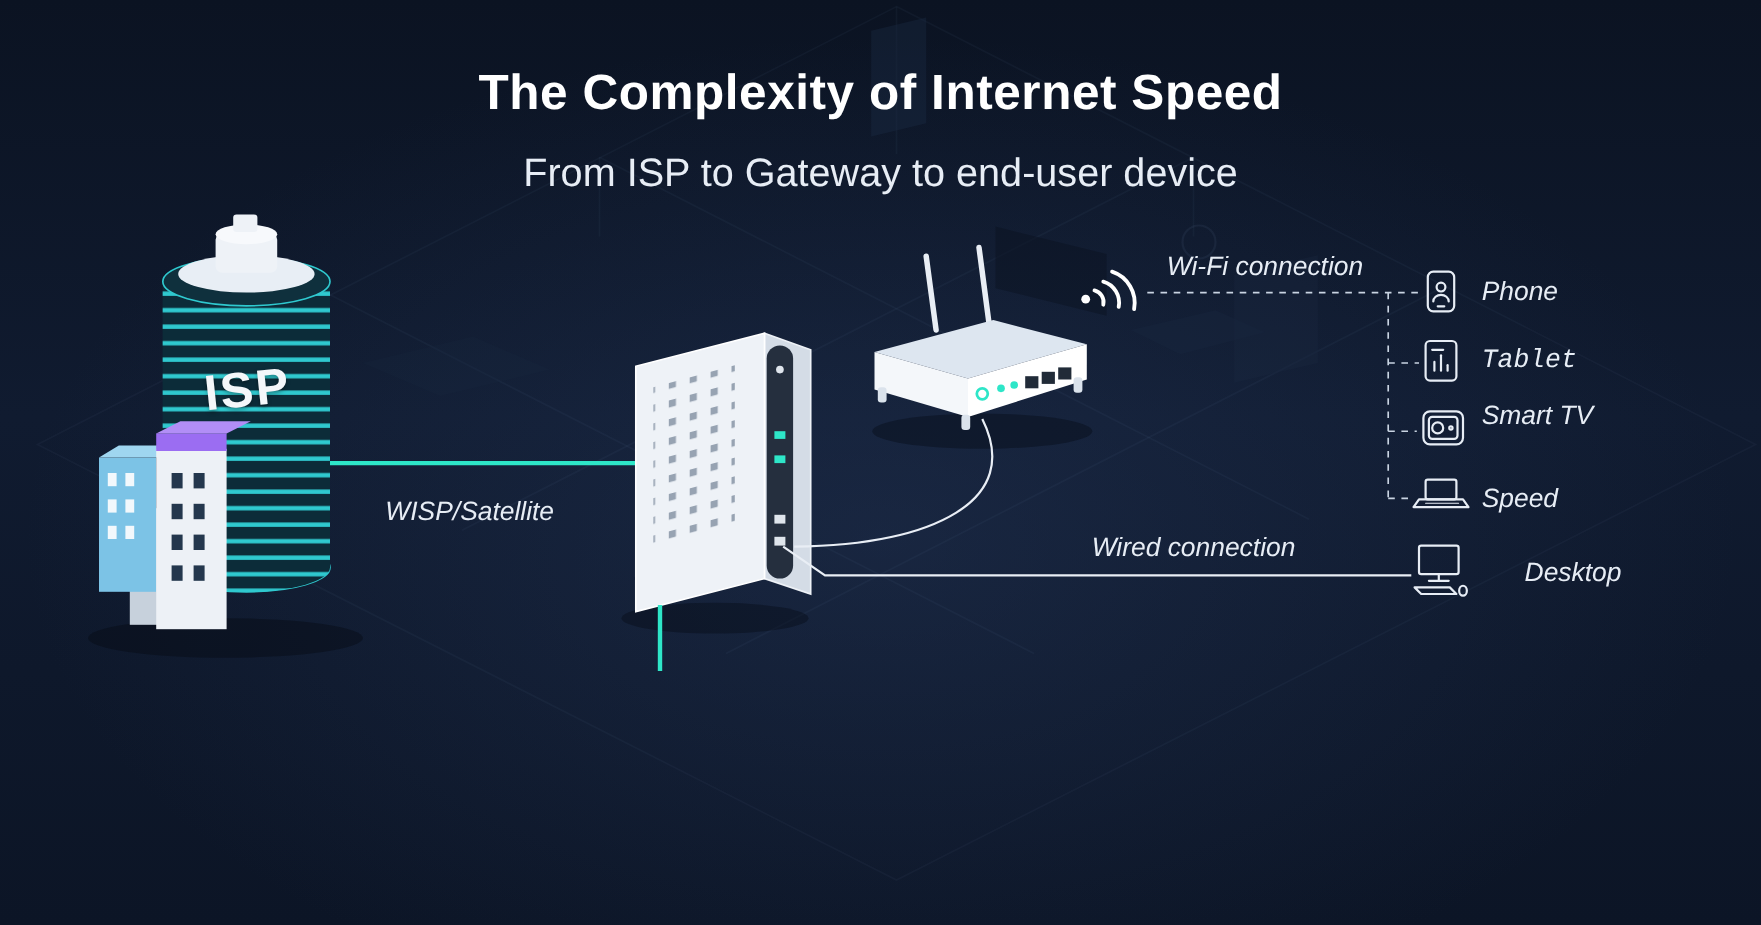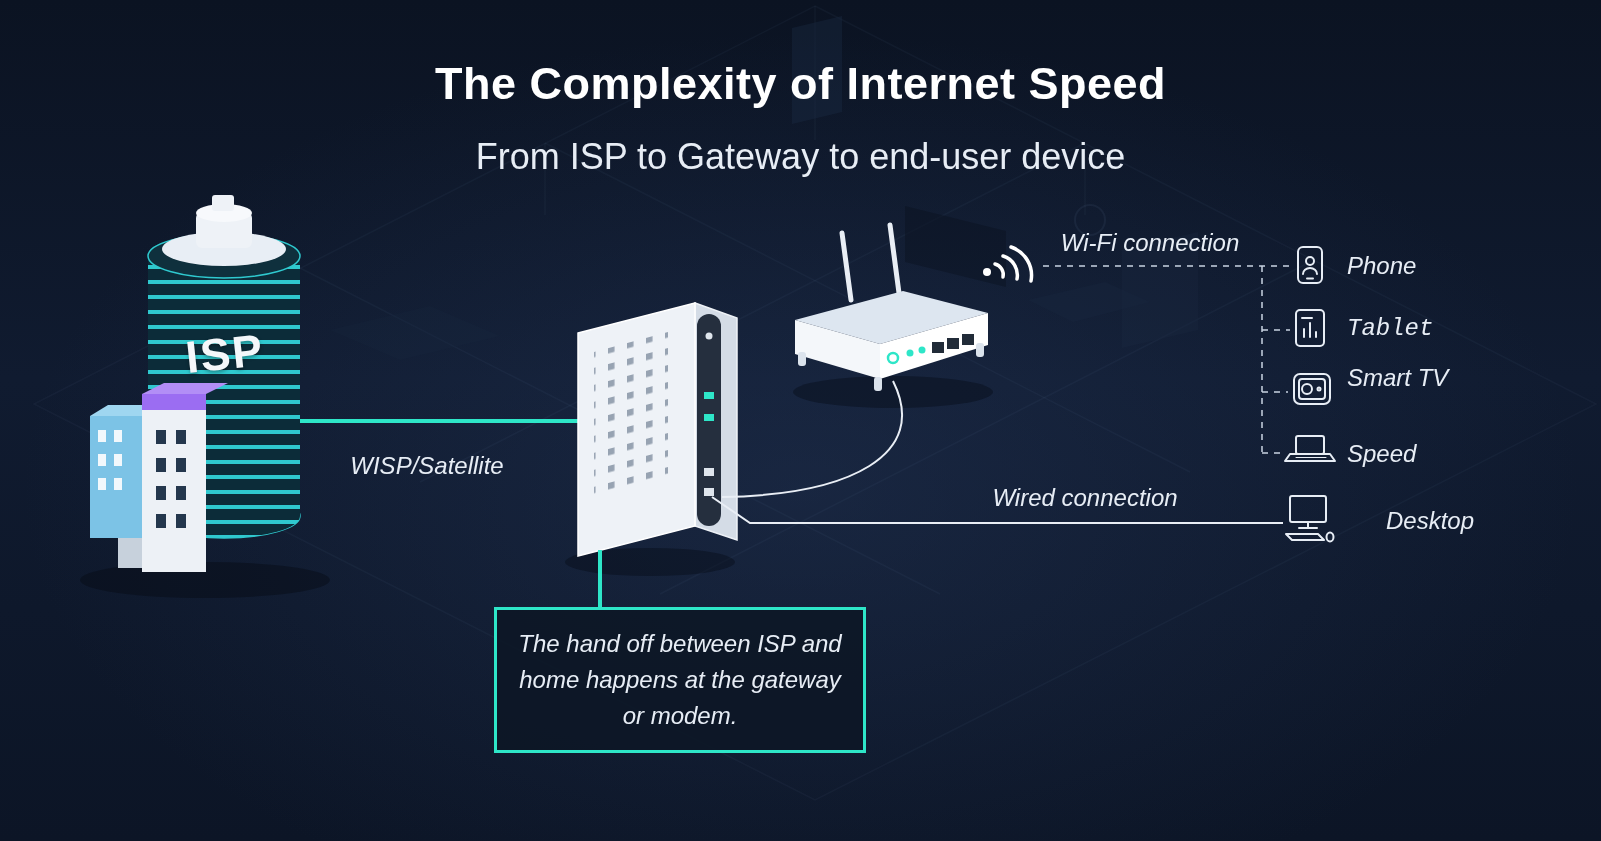--- a/index.html
+++ b/index.html
@@ -237,17 +237,14 @@
   <div class="lbl centered" style="left:322px;top:432px;margin-top:20px;">WISP/Satellite</div>
   <div class="lbl centered" style="left:980px;top:484px;">Wired connection</div>
   <div class="lbl centered" style="left:1045px;top:229px;">Wi-Fi connection</div>
 
   <div class="lbl dev-label-phone">Phone</div>
   <div class="lbl dev-label-tablet">Tablet</div>
   <div class="lbl dev-label-smarttv">Smart TV</div>
   <div class="lbl dev-label-laptop">Speed</div>
   <div class="lbl dev-label-desktop">Desktop</div>
 
-  <div class="callout">
-    <p>The hand off between ISP and home happens at the gateway or modem.</p>
-  </div>
 
 </div>
 
 </body></html>

